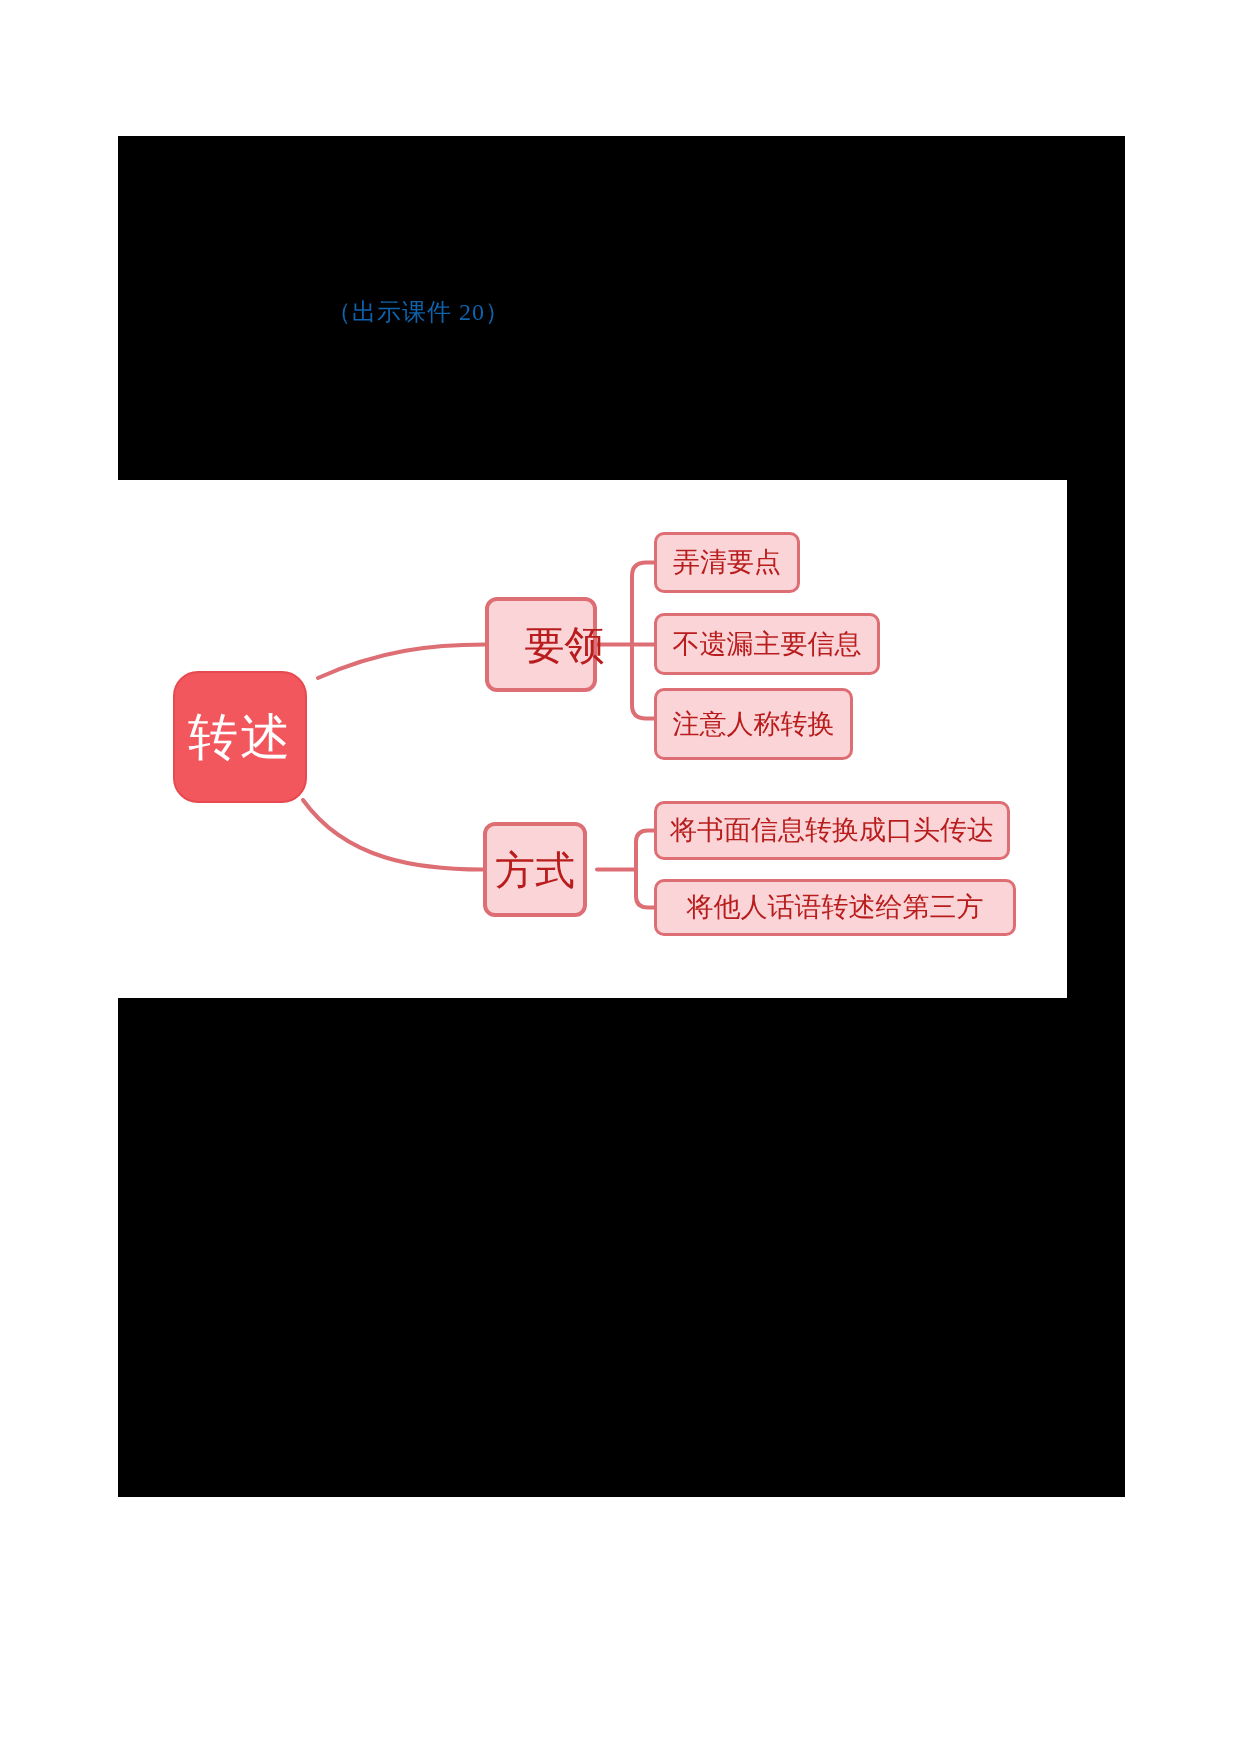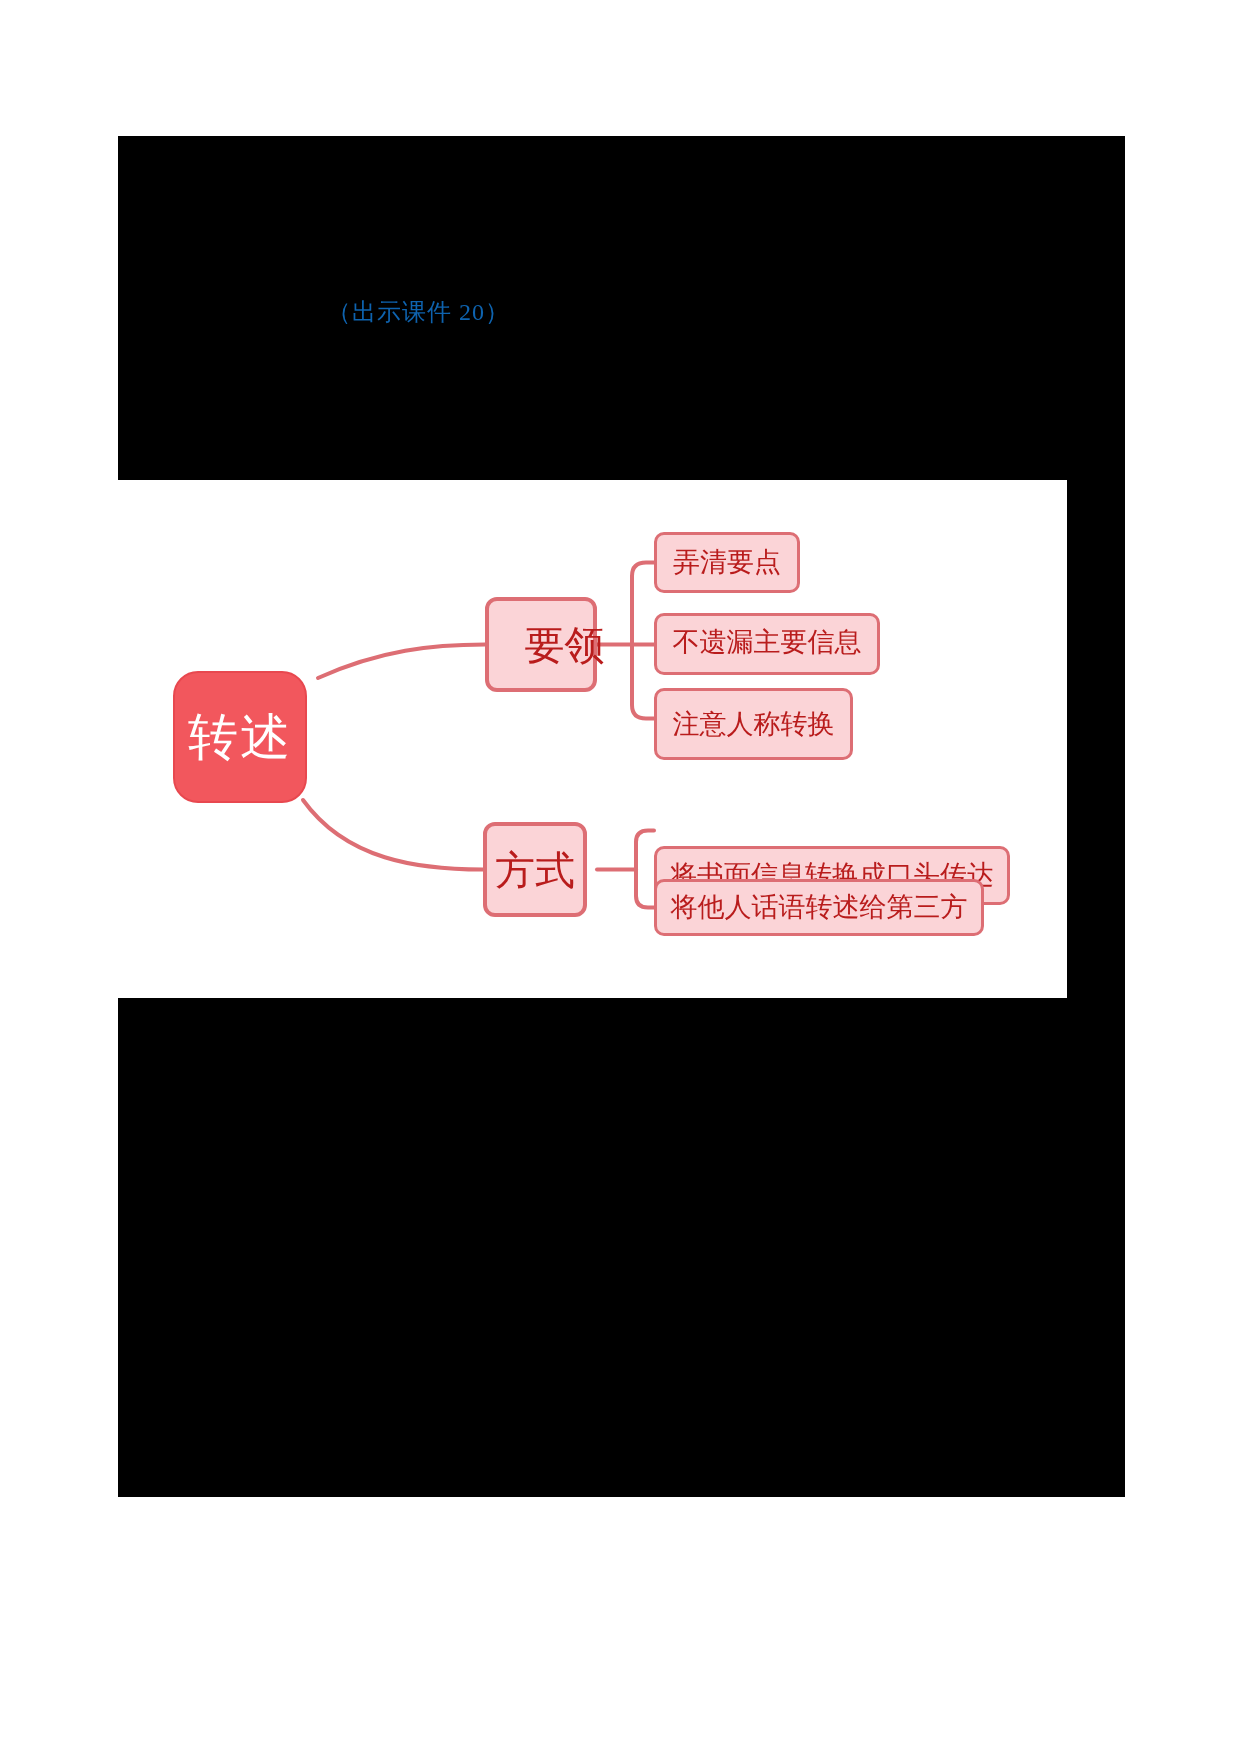--- a/index.html
+++ b/index.html
@@ -35,24 +35,24 @@
     background:#fbd4d7;border:4px solid #dd6e74;border-radius:12px;
     font-size:40px;
   }
   .branch-essentials{left:367px;top:117px;width:112px;height:95px;padding-left:47px;}
   .branch-methods{left:365px;top:342px;width:104px;height:95px;}
   .leaf-node{
     background:#fbd4d7;border:3px solid #dd6e74;border-radius:10px;
     font-size:27px;
   }
   .leaf-1{left:536px;top:52px;width:146px;height:61px;}
-  .leaf-2{left:536px;top:133px;width:226px;height:62px;font-family:Liberation Mono, monospace;}
+  .leaf-2{left:536px;top:133px;width:226px;height:62px;}
   .leaf-3{left:536px;top:208px;width:199px;height:72px;}
-  .leaf-4{left:536px;top:321px;width:356px;height:59px;margin-top:45px;}
-  .leaf-5{left:536px;top:399px;width:330px;height:57px;text-align:center;}
+  .leaf-4{left:536px;top:321px;width:356px;height:59px;}
+  .leaf-5{left:536px;top:399px;width:362px;height:57px;text-align:center;}
 </style>
 </head>
 <body>
 
 <div class="redaction">
   <span class="note">（出示课件 20）</span>
 </div>
 
 <div class="diagram">
 

